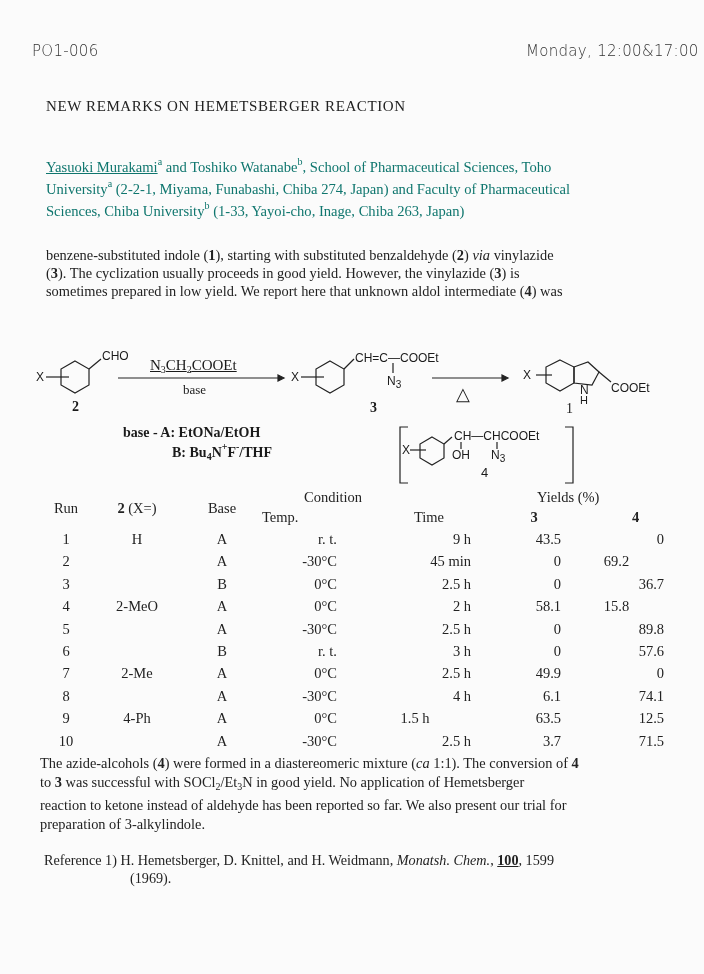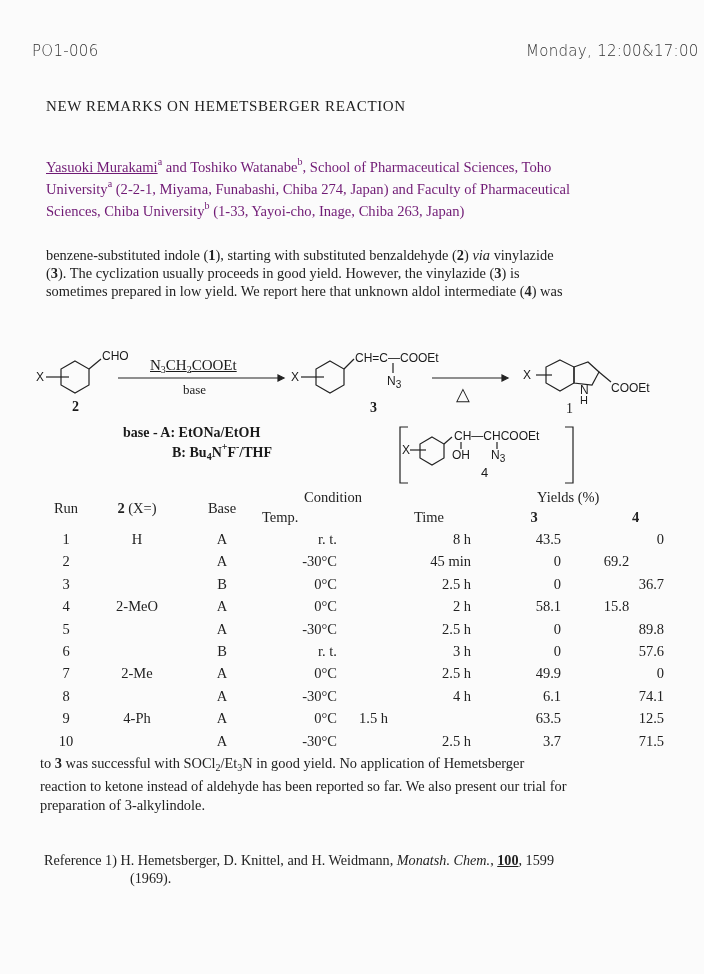--- a/index.html
+++ b/index.html
@@ -1,21 +1,21 @@
 <!DOCTYPE html>
 <html><head>
 <meta charset="utf-8">
 <style>
   html, body { margin:0; padding:0; }
   body { width:704px; height:974px; background:#fbfbfb; position:relative; overflow:hidden;
          font-family:"Liberation Serif", serif; color:#1a1a1a; }
   .abs { position:absolute; }
   .hdr { font-family:"DejaVu Sans", sans-serif; font-size:15px; color:#333; letter-spacing:0.3px; font-weight:300; }
   .title { font-size:15px; letter-spacing:0.6px; color:#222; }
-  .para { font-size:14.6px; line-height:22px; color:#701a75; }
+  .para { font-size:14.6px; line-height:22px; color:#0f766e; }
   .para2 { font-size:14.6px; line-height:18px; color:#222; }
   sup { font-size:10px; vertical-align:7px; line-height:0; }
   sub { font-size:10px; vertical-align:-3px; line-height:0; }
   .u { text-decoration:underline; }
   .b { font-weight:bold; }
   .chem { font-family:"Liberation Sans", sans-serif; font-size:12px; }
   .chemb { font-family:"Liberation Serif", serif; font-weight:bold; font-size:14px; }
   table.runs { position:absolute; left:40px; top:488px; border-collapse:collapse; font-size:14.5px; color:#222; }
   table.runs td { padding:0; height:22.4px; text-align:center; }
   .c1 { width:52px; } .c2 { width:90px; } .c3 { width:80px; } .c4 { width:75px; }
@@ -114,21 +114,21 @@
       <td class="c6 b">3</td>
       <td class="c7 b">4</td>
     </tr>
   </thead>
   <tbody id="tbody">
       <tr>
         <td class="c1">1</td>
         <td class="c2">H</td>
         <td class="c3">A</td>
         <td class="c4" style="text-align:right;padding-right:22px;">r. t.</td>
-        <td class="c5" style="text-align:right;padding-right:28px;">8 h</td>
+        <td class="c5" style="text-align:right;padding-right:28px;">9 h</td>
         <td class="c6" style="text-align:right;padding-right:8px;">43.5</td>
         <td class="c7" style="text-align:right;padding-right:38px;">0</td>
       </tr>
       <tr>
         <td class="c1">2</td>
         <td class="c2"></td>
         <td class="c3">A</td>
         <td class="c4" style="text-align:right;padding-right:22px;">-30°C</td>
         <td class="c5" style="text-align:right;padding-right:28px;">45 min</td>
         <td class="c6" style="text-align:right;padding-right:8px;">0</td>
@@ -186,37 +186,38 @@
         <td class="c4" style="text-align:right;padding-right:22px;">-30°C</td>
         <td class="c5" style="text-align:right;padding-right:28px;">4 h</td>
         <td class="c6" style="text-align:right;padding-right:8px;">6.1</td>
         <td class="c7" style="text-align:right;padding-right:38px;">74.1</td>
       </tr>
       <tr>
         <td class="c1">9</td>
         <td class="c2">4-Ph</td>
         <td class="c3">A</td>
         <td class="c4" style="text-align:right;padding-right:22px;">0°C</td>
-        <td class="c5" style="text-align:left;padding-right:28px;">1.5 h</td>
+        <td class="c5" style="text-align:center;padding-right:28px;">1.5 h</td>
         <td class="c6" style="text-align:right;padding-right:8px;">63.5</td>
         <td class="c7" style="text-align:right;padding-right:38px;">12.5</td>
       </tr>
       <tr>
         <td class="c1">10</td>
         <td class="c2"></td>
         <td class="c3">A</td>
         <td class="c4" style="text-align:right;padding-right:22px;">-30°C</td>
         <td class="c5" style="text-align:right;padding-right:28px;">2.5 h</td>
         <td class="c6" style="text-align:right;padding-right:8px;">3.7</td>
         <td class="c7" style="text-align:right;padding-right:38px;">71.5</td>
       </tr>
     </tbody>
 </table>
 
 <div class="abs" style="left:40px;top:754px;width:650px;font-size:14.4px;line-height:19px;color:#222;">
+  <div><span>The azide-alcohols (</span><b>4</b><span>) were formed in a diastereomeric mixture (</span><i>ca</i><span> 1:1). The conversion of </span><b>4</b></div>
   <div><span>to </span><b>3</b><span> was successful with SOCl</span><sub>2</sub><span>/Et</span><sub>3</sub><span>N in good yield. No application of Hemetsberger</span></div>
   <div style="margin-top:4px;"><span>reaction to ketone instead of aldehyde has been reported so far. We also present our trial for</span></div>
   <div><span>preparation of 3-alkylindole.</span></div>
 </div>
 
 <div class="abs" style="left:44px;top:851px;width:640px;font-size:14.2px;line-height:18px;color:#222;">
   <div><span>Reference 1) H. Hemetsberger, D. Knittel, and H. Weidmann, </span><i>Monatsh. Chem.</i><span>, </span><b class="u">100</b><span>, 1599</span></div>
   <div style="padding-left:86px;"><span>(1969).</span></div>
 </div>
 

